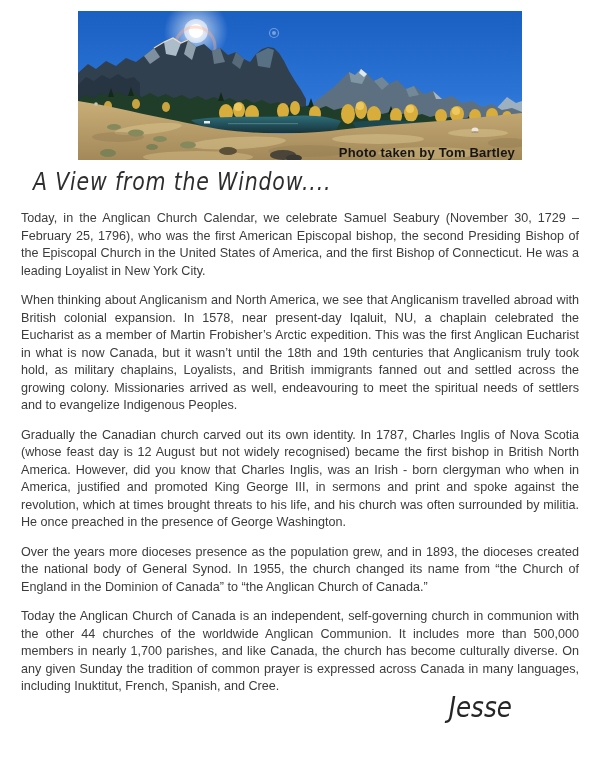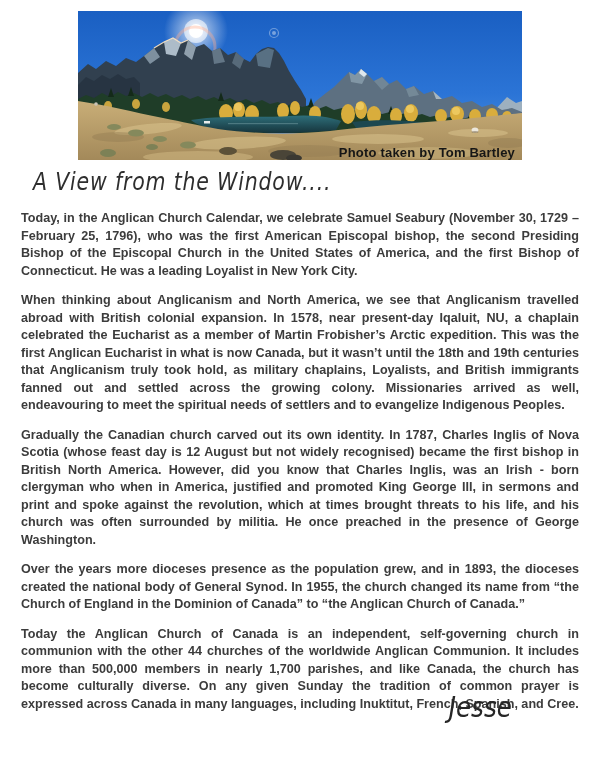--- a/index.html
+++ b/index.html
@@ -50,21 +50,20 @@
     left: 21px;
     right: 21px;
     top: 210px;
   }
   .article p {
     margin: 0 0 12px 0;
     font-size: 12.6px;
     line-height: 17.5px;
     text-align: justify;
     color: #3c3c3c;
-    font-weight: bold;
   }
   .signature {
     position: absolute;
     top: 691px;
     right: 88px;
     font-family: cursive, "DejaVu Sans", sans-serif;
     font-style: italic;
     font-weight: 400;
     font-size: 28px;
     color: #262626;

